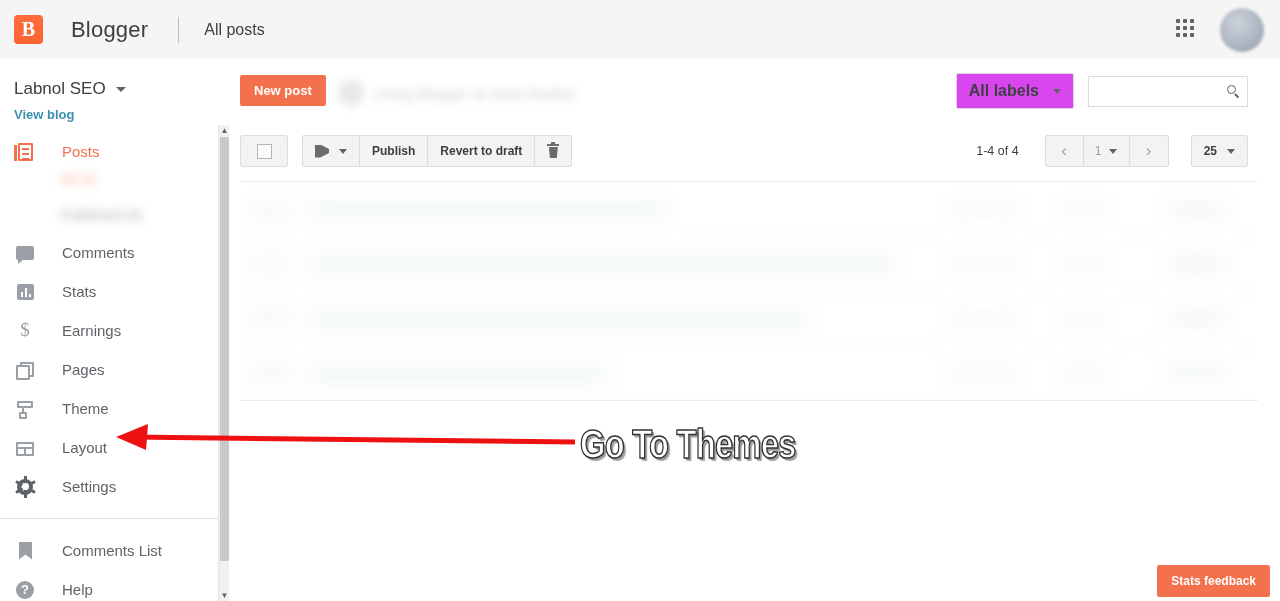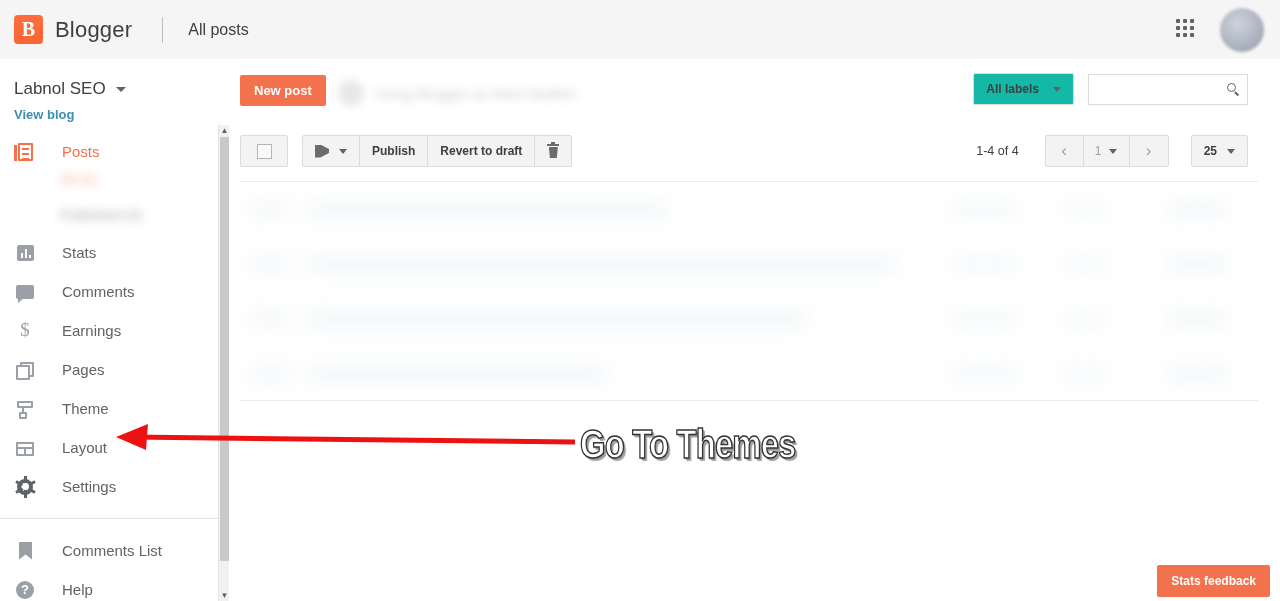--- a/index.html
+++ b/index.html
@@ -18,21 +18,21 @@
     display: flex; align-items: center;
   }
   .brand { display: flex; align-items: center; margin-left: 14px; }
   .brand-logo {
     width: 29px; height: 29px; border-radius: 4px; background:#f57c00;
     background: linear-gradient(#ff6d3f,#f96432);
     display:flex; align-items:center; justify-content:center;
     color:#fff; font-weight:bold; font-size:20px; font-family:"Liberation Serif", serif;
   }
   .brand-name {
-    margin-left: 12px; font-size: 22px; color: #3c4043; letter-spacing: .2px;
+    margin-left: 28px; font-size: 22px; color: #3c4043; letter-spacing: .2px;
   }
   .header-sep {
     width: 1px; height: 26px; background: #bdbdbd; margin: 0 25px 0 30px;
   }
   .header-page-title { font-size: 16px; color: #3c4043; }
   .header-right {
     margin-left: auto; display:flex; align-items:center; margin-right: 16px;
   }
   .apps-grid {
     width: 22px; height: 22px; display:grid;
@@ -212,22 +212,22 @@
     width:26px; height:26px; border-radius:50%; background:#b9bcc0;
   }
   .post-ghost .pg-text {
     margin-left:10px; font-size:15px; color:#6b7076; white-space:nowrap;
   }
 
   .labels-search {
     position:absolute; right:32px; top:14px; display:flex; align-items:center;
   }
   .btn-labels {
-    background:#14b8a6; border:1px solid #dcdcdc; border-radius:2px;
-    font-size:12px; font-weight:bold; color:#3c4043; padding:8px 12px;
+    background:#d946ef; border:1px solid #dcdcdc; border-radius:2px;
+    font-size:16px; font-weight:bold; color:#3c4043; padding:8px 12px;
     display:flex; align-items:center; cursor:pointer;
   }
   .btn-labels .caret {
     width:0;height:0;border-left:4px solid transparent;border-right:4px solid transparent;
     border-top:5px solid #5f6368; margin-left:14px;
   }
   .search-box {
     margin-left:14px; width:160px; height:31px; border:1px solid #dcdcdc;
     background:#fff; display:flex; align-items:center; position:relative;
   }
@@ -397,36 +397,36 @@
         </span>
         <span class="label">Posts</span>
       </div>
 
       <div class="submenu">
         <div class="s1">All (4)</div>
         <div class="s2">Published (4)</div>
       </div>
 
       <div class="nav-item">
+        <span class="nav-icon ic-comments">
+          <span class="bub"></span>
+            <span class="tail"></span>
+        </span>
+        <span class="label">Comments</span>
+      </div>
+
+      <div class="nav-item">
         <span class="nav-icon ic-stats">
           <span class="box">
               <span class="b b1"></span>
               <span class="b b2"></span>
               <span class="b b3"></span>
             </span>
         </span>
         <span class="label">Stats</span>
-      </div>
-
-      <div class="nav-item">
-        <span class="nav-icon ic-comments">
-          <span class="bub"></span>
-            <span class="tail"></span>
-        </span>
-        <span class="label">Comments</span>
       </div>
 
       <div class="nav-item">
         <span class="nav-icon ic-earnings">
           <span class="d">$</span>
         </span>
         <span class="label">Earnings</span>
       </div>
 
       <div class="nav-item">

